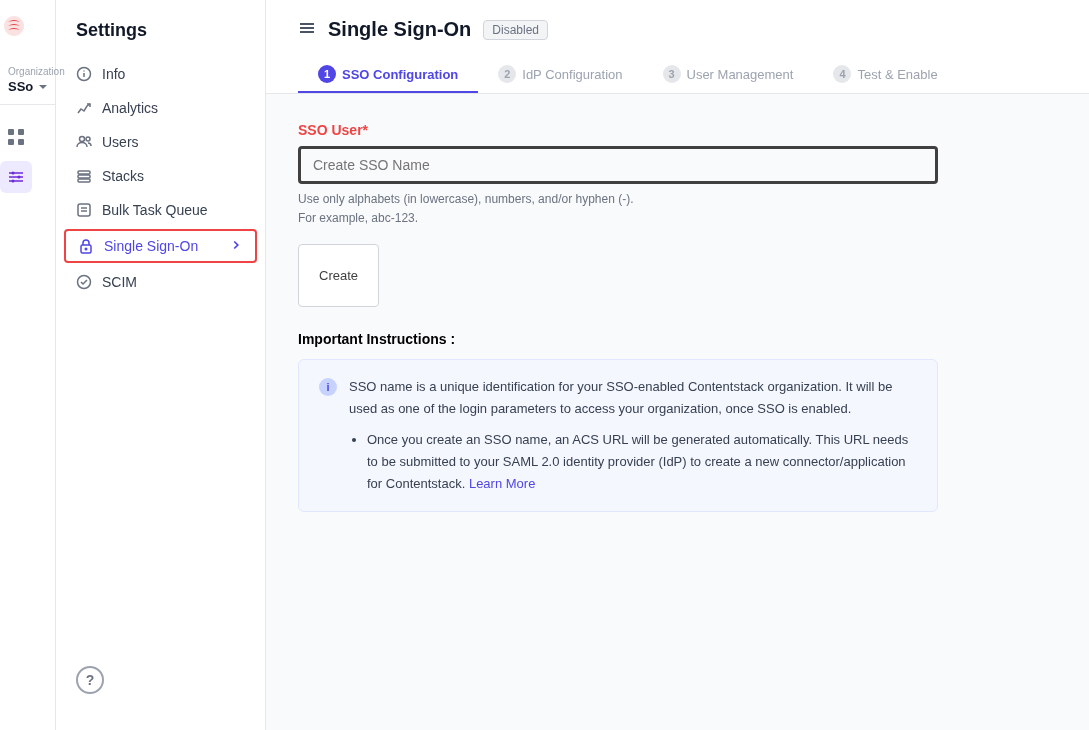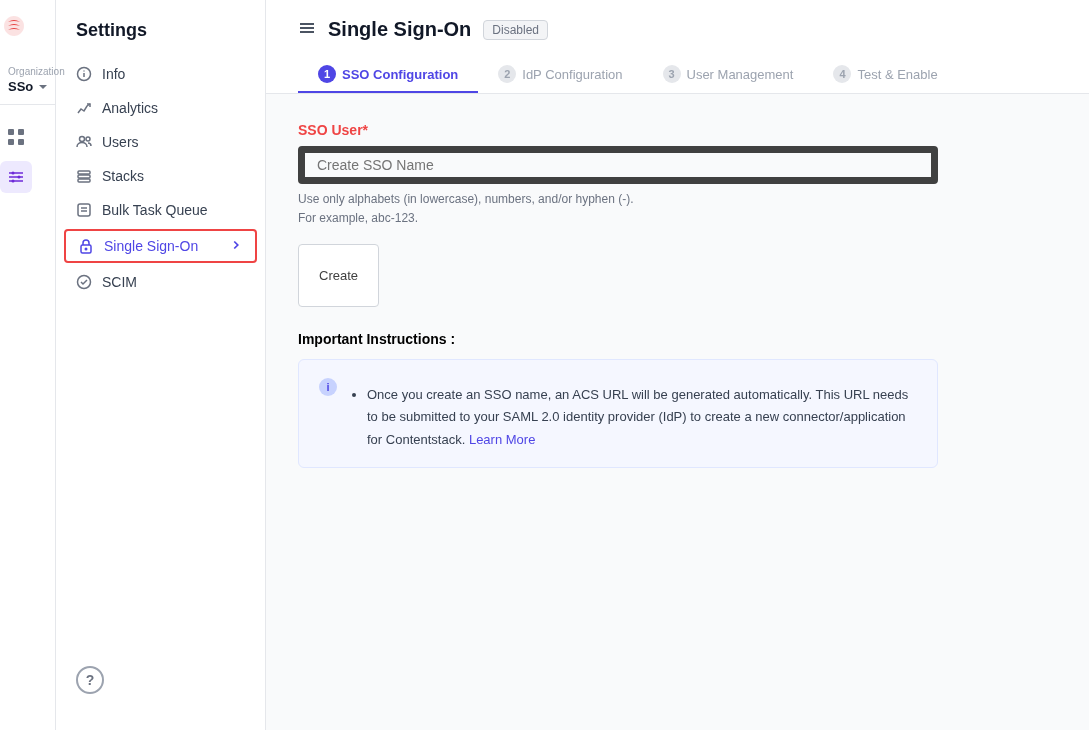--- a/index.html
+++ b/index.html
@@ -163,21 +163,21 @@
       font-weight: 600;
       color: #111827;
       margin-bottom: 8px;
     }
     .field-label span { color: #ef4444; }
 
     .sso-name-input {
       width: 100%;
       max-width: 640px;
       height: 38px;
-      border: 7px solid #404040;
+      border: 3px solid #404040;
       border-radius: 4px;
       padding: 0 12px;
       font-size: 14px;
       color: #9ca3af;
       background: #f9fafb;
       outline: none;
     }
 
     .hint-text {
       font-size: 12px;
@@ -412,20 +412,21 @@
       <span>Use only alphabets (in lowercase), numbers, and/or hyphen (-).</span><br>
       <span>For example, abc-123.</span>
     </div>
     <button class="create-btn">Create</button>
 
     <div class="instructions-title">Important Instructions :</div>
 
     <div class="instructions-box">
       <div class="info-icon-circle">i</div>
       <div class="instructions-text">
+        <span>SSO name is a unique identification for your SSO-enabled Contentstack organization. It will be used as one of the login parameters to access your organization, once SSO is enabled.</span>
         <ul>
           <li>
             <span>Once you create an SSO name, an ACS URL will be generated automatically. This URL needs to be submitted to your SAML 2.0 identity provider (IdP) to create a new connector/application for Contentstack.</span>
             <a class="learn-more" href="#">Learn More</a>
           </li>
         </ul>
       </div>
     </div>
   </div>
 </div>

